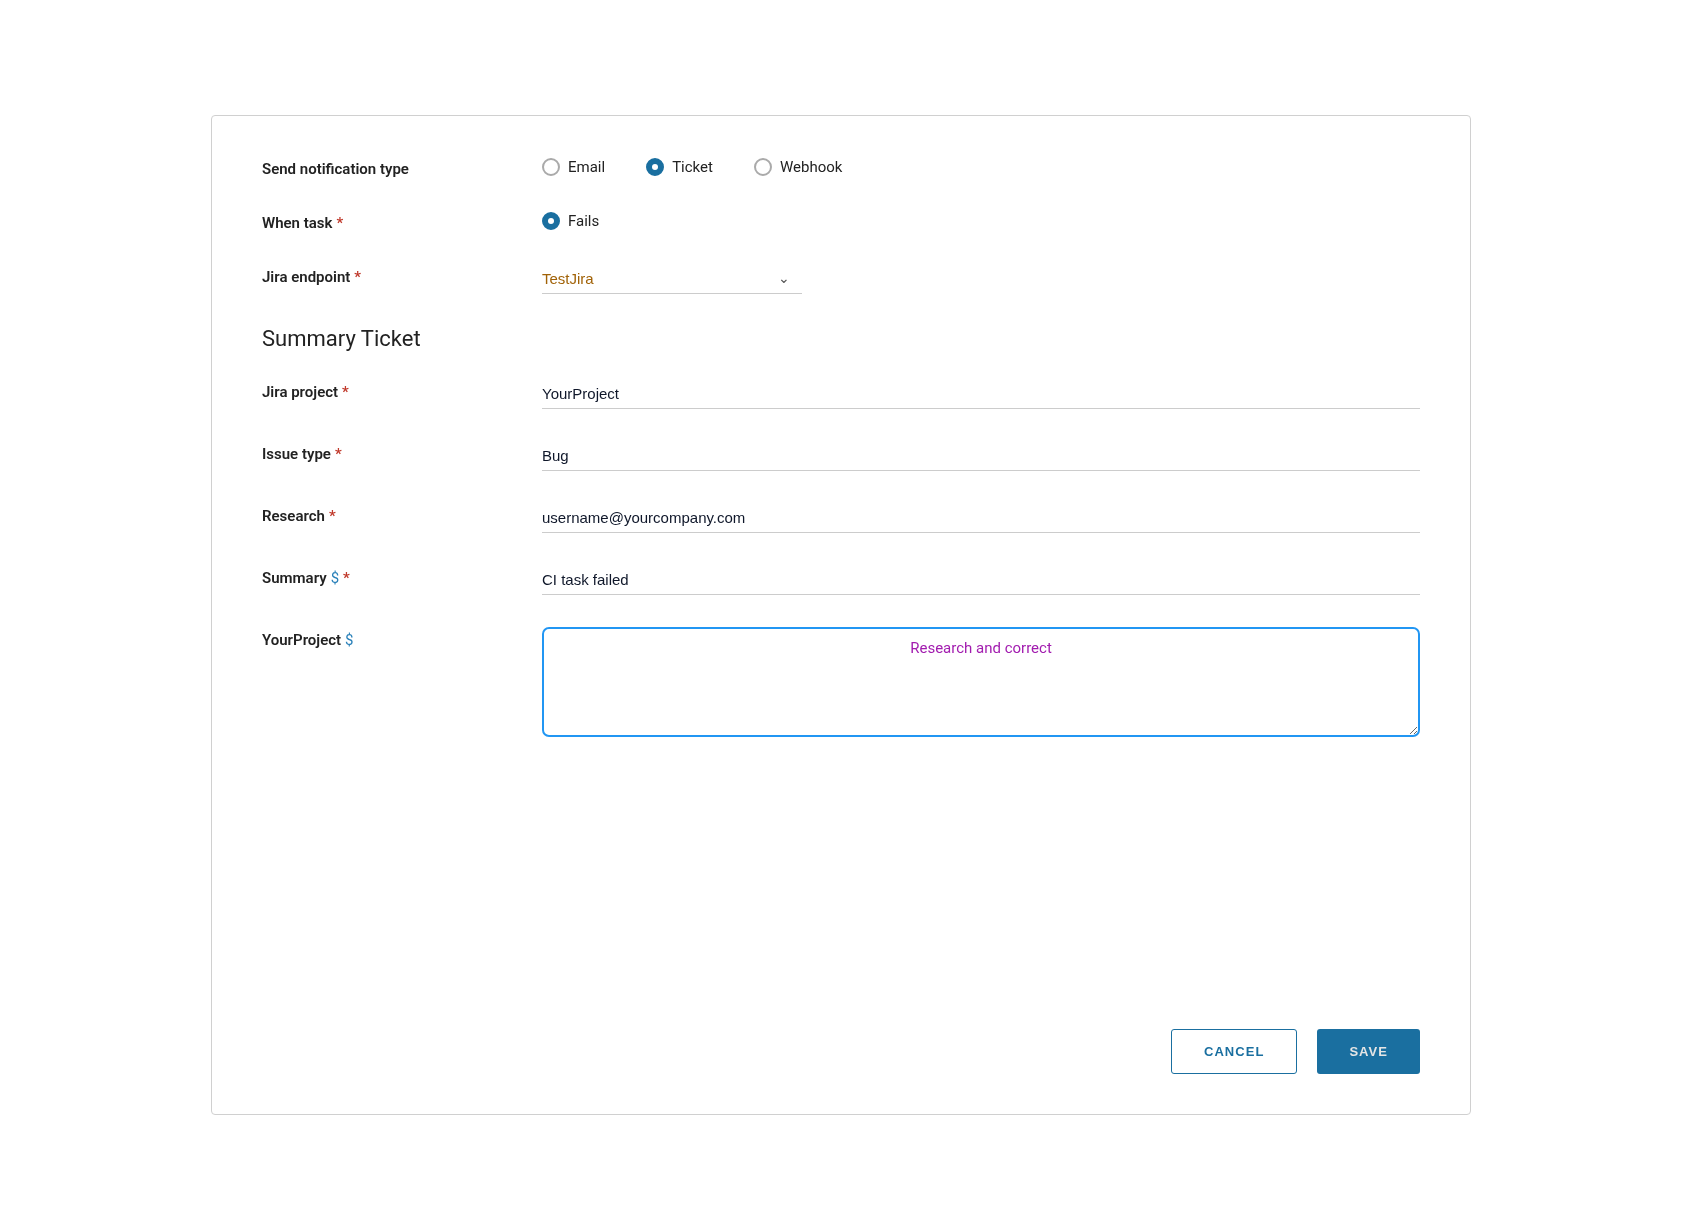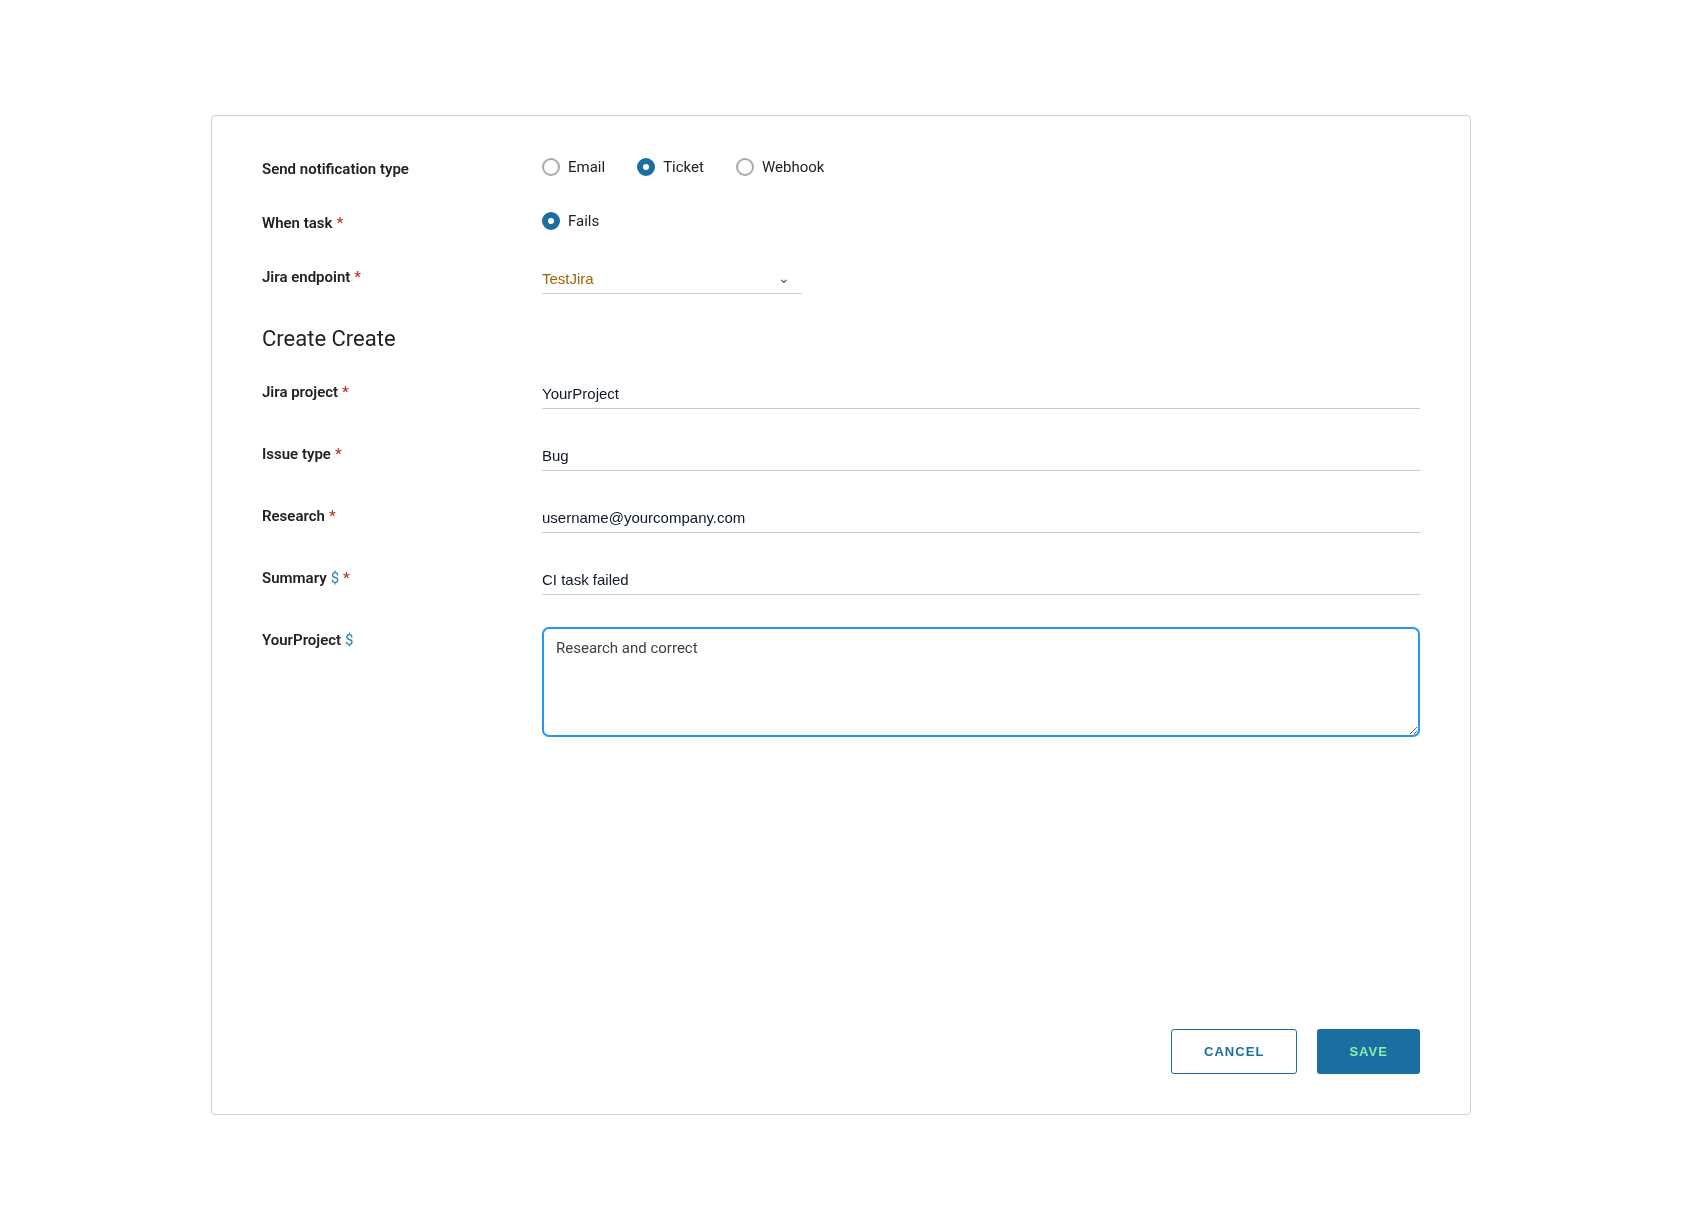--- a/index.html
+++ b/index.html
@@ -71,21 +71,21 @@
       font-weight: 400;
     }
 
     .form-field {
       flex: 1;
     }
 
     .radio-group {
       display: flex;
       align-items: center;
-      gap: 32px;
+      gap: 41px;
       padding-top: 2px;
     }
 
     .radio-option {
       display: flex;
       align-items: center;
       gap: 8px;
       cursor: pointer;
     }
 
@@ -135,25 +135,26 @@
       outline: none;
       background: transparent;
     }
 
     .textarea-input {
       width: 100%;
       border: 2px solid #2196f3;
       border-radius: 7px;
       padding: 10px 12px;
       font-size: 15px;
-      color: #404040;
+      color: #a21caf;
       outline: none;
       resize: vertical;
       min-height: 110px;
       font-family: inherit;
+      text-align: center;
     }
 
     .dropdown-wrapper {
       display: flex;
       align-items: center;
       border-bottom: 1px solid #ccc;
       width: 260px;
     }
 
     .dropdown-select {
@@ -195,21 +196,21 @@
       letter-spacing: 0.08em;
       cursor: pointer;
       text-transform: uppercase;
     }
 
     .btn-save {
       padding: 14px 32px;
       border: none;
       border-radius: 3px;
       background: #1a6fa0;
-      color: #86efac;
+      color: #e5e5e5;
       font-size: 13px;
       font-weight: 700;
       letter-spacing: 0.08em;
       cursor: pointer;
       text-transform: uppercase;
     }
   </style>
 </head>
 <body>
 
@@ -268,21 +269,21 @@
         <div class="dropdown-wrapper">
           <select class="dropdown-select">
             <option>TestJira</option>
             <option>OtherJira</option>
           </select>
           <span class="dropdown-chevron">⌄</span>
         </div>
       </div>
     </div>
 
-    <h2 class="section-heading">Create Create</h2>
+    <h2 class="section-heading">Summary Ticket</h2>
 
     <div class="form-row">
       <div class="form-label">
         <span>Jira project</span>
         <span class="required-star">*</span>
       </div>
       <div class="form-field">
         <input type="text" class="text-input" value="YourProject" style="">
       </div>
     </div>

